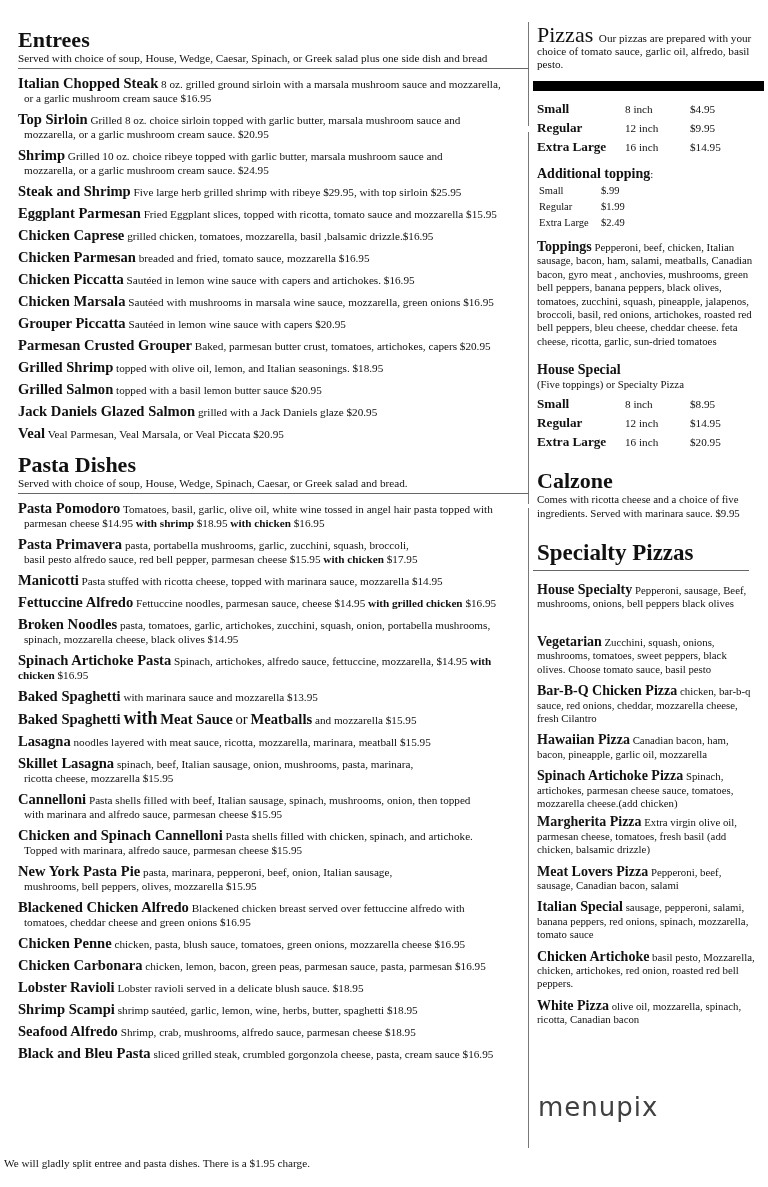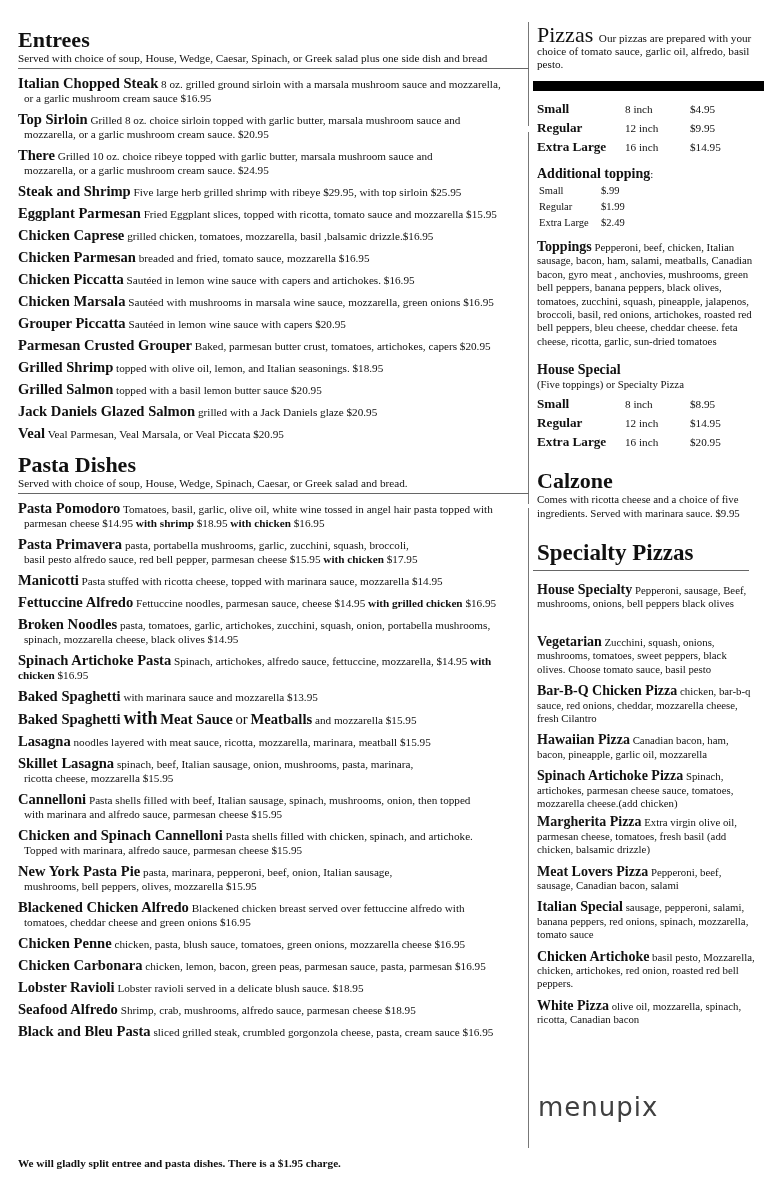--- a/index.html
+++ b/index.html
@@ -7,21 +7,21 @@
          font-family:"Liberation Serif","DejaVu Serif",serif; color:#111; }
   .left { position:absolute; left:18px; top:28px; width:505px; }
   .right { position:absolute; left:537px; top:28px; width:220px; }
   .vline { position:absolute; left:528px; width:1px; background:#777; }
   .sec-title { font-weight:bold; font-size:22px; line-height:24px; margin:0; }
   .sec-sub { font-size:11.2px; line-height:13px; padding-bottom:3px; border-bottom:1px solid #666; margin-right:-6px; }
   .item { font-size:11.2px; line-height:14px; margin-top:7px; }
   .item .nm { font-weight:bold; font-size:14.6px; }
   .item .cont { padding-left:6px; }
   .b { font-weight:bold; }
-  .footer { position:absolute; left:18px; top:1157px; font-weight:bold; font-size:11.2px; }
+  .footer { position:absolute; left:4px; top:1157px; font-weight:normal; font-size:11.2px; }
   .pz-title { font-size:22px; font-family:"Liberation Serif",serif; font-weight:normal; }
   .pz-desc { font-size:11.2px; line-height:13px; }
   .blackbar { height:10px; background:#000; margin:10px 0 8px -4px; width:231px; }
   .sizes { width:215px; border-collapse:collapse; }
   .sizes td { padding:0; height:19px; font-size:11.2px; }
   .sizes td.sz { font-weight:bold; font-size:13.2px; width:88px; }
   .sizes td.in { width:65px; }
   .sub-h { font-weight:bold; font-size:14px; margin-top:10px; }
   .addtab td { font-size:10.5px; height:16px; padding:0; }
   .addtab td.lbl { width:62px; padding-left:2px; }
@@ -38,21 +38,21 @@
 <div class="vline" style="top:132px;height:372px;"></div>
 <div class="vline" style="top:508px;height:640px;"></div>
 
 <div class="left">
   <section>
     <h1 class="sec-title">Entrees</h1>
     <div class="sec-sub">Served with choice of soup, House, Wedge, Caesar, Spinach, or Greek salad plus one side dish and bread</div>
     <div id="entree-list">
         <div class="item"><span class="nm">Italian Chopped Steak</span> <span>8 oz. grilled ground sirloin with a marsala mushroom sauce and mozzarella,</span><br><span class="cont">or a garlic mushroom cream sauce $16.95</span></div>
         <div class="item"><span class="nm">Top Sirloin</span> <span>Grilled 8 oz. choice sirloin topped with garlic butter, marsala mushroom sauce and</span><br><span class="cont">mozzarella, or a  garlic mushroom cream sauce. $20.95</span></div>
-        <div class="item"><span class="nm">There</span> <span>Grilled 10 oz. choice ribeye topped with garlic butter, marsala mushroom sauce and</span><br><span class="cont">mozzarella, or a  garlic mushroom cream sauce. $24.95</span></div>
+        <div class="item"><span class="nm">Shrimp</span> <span>Grilled 10 oz. choice ribeye topped with garlic butter, marsala mushroom sauce and</span><br><span class="cont">mozzarella, or a  garlic mushroom cream sauce. $24.95</span></div>
         <div class="item"><span class="nm">Steak and Shrimp</span> <span>Five large herb grilled shrimp with ribeye $29.95, with top sirloin $25.95</span></div>
         <div class="item"><span class="nm">Eggplant Parmesan</span> <span>Fried Eggplant slices, topped with ricotta, tomato sauce and mozzarella $15.95</span></div>
         <div class="item"><span class="nm">Chicken Caprese</span> <span>grilled chicken, tomatoes, mozzarella, basil ,balsamic drizzle.$16.95</span></div>
         <div class="item"><span class="nm">Chicken Parmesan</span> <span>breaded and fried, tomato sauce, mozzarella   $16.95</span></div>
         <div class="item"><span class="nm">Chicken Piccatta</span> <span>Sautéed in lemon wine sauce with capers and artichokes. $16.95</span></div>
         <div class="item"><span class="nm">Chicken Marsala</span> <span>Sautéed with mushrooms in marsala wine sauce, mozzarella, green onions $16.95</span></div>
         <div class="item"><span class="nm">Grouper Piccatta</span> <span>Sautéed in lemon wine sauce with capers $20.95</span></div>
         <div class="item"><span class="nm">Parmesan Crusted Grouper</span> <span>Baked, parmesan butter crust, tomatoes, artichokes, capers $20.95</span></div>
         <div class="item"><span class="nm">Grilled Shrimp</span> <span>topped with olive oil, lemon, and Italian seasonings. $18.95</span></div>
         <div class="item"><span class="nm">Grilled Salmon</span> <span>topped with a basil lemon butter sauce $20.95</span></div>
@@ -75,20 +75,21 @@
         <div class="item"><span class="nm">Baked Spaghetti</span> <span style="font-size:18px;font-weight:bold;">with</span> <span class="nm">Meat Sauce</span> <span style="font-size:14.6px;">or</span> <span class="nm">Meatballs</span> <span>and mozzarella $15.95</span></div>
         <div class="item"><span class="nm">Lasagna</span> <span>noodles layered with meat sauce, ricotta, mozzarella, marinara, meatball $15.95</span></div>
         <div class="item"><span class="nm">Skillet Lasagna</span> <span>spinach, beef, Italian sausage, onion, mushrooms, pasta, marinara,</span><br><span class="cont">ricotta cheese, mozzarella $15.95</span></div>
         <div class="item"><span class="nm">Cannelloni</span> <span>Pasta shells filled with beef, Italian sausage, spinach, mushrooms, onion, then topped</span><br><span class="cont">with marinara and alfredo sauce, parmesan cheese $15.95</span></div>
         <div class="item"><span class="nm">Chicken and Spinach Cannelloni</span> <span>Pasta shells filled with chicken, spinach, and artichoke.</span><br><span class="cont">Topped with marinara, alfredo sauce, parmesan cheese $15.95</span></div>
         <div class="item"><span class="nm">New York Pasta Pie</span> <span>pasta, marinara, pepperoni, beef, onion, Italian sausage,</span><br><span class="cont">mushrooms, bell peppers, olives, mozzarella $15.95</span></div>
         <div class="item"><span class="nm">Blackened Chicken Alfredo</span> <span>Blackened chicken breast served over fettuccine alfredo with</span><br><span class="cont">tomatoes, cheddar cheese and green onions $16.95</span></div>
         <div class="item"><span class="nm">Chicken Penne</span> <span>chicken, pasta, blush sauce, tomatoes, green onions, mozzarella cheese $16.95</span></div>
         <div class="item"><span class="nm">Chicken Carbonara</span> <span>chicken, lemon, bacon, green peas, parmesan sauce, pasta, parmesan $16.95</span></div>
         <div class="item"><span class="nm">Lobster Ravioli</span> <span>Lobster ravioli served in a delicate blush sauce. $18.95</span></div>
+        <div class="item"><span class="nm">Shrimp Scampi</span> <span>shrimp sautéed, garlic, lemon, wine, herbs, butter, spaghetti $18.95</span></div>
         <div class="item"><span class="nm">Seafood Alfredo</span> <span>Shrimp, crab, mushrooms, alfredo sauce, parmesan cheese $18.95</span></div>
         <div class="item"><span class="nm">Black and Bleu Pasta</span> <span>sliced grilled steak, crumbled gorgonzola cheese, pasta, cream sauce $16.95</span></div>
       </div>
   </section>
 </div>
 
 <div class="footer">We will gladly split entree and pasta dishes. There is a $1.95 charge.</div>
 
 <div class="right">
   <section>

